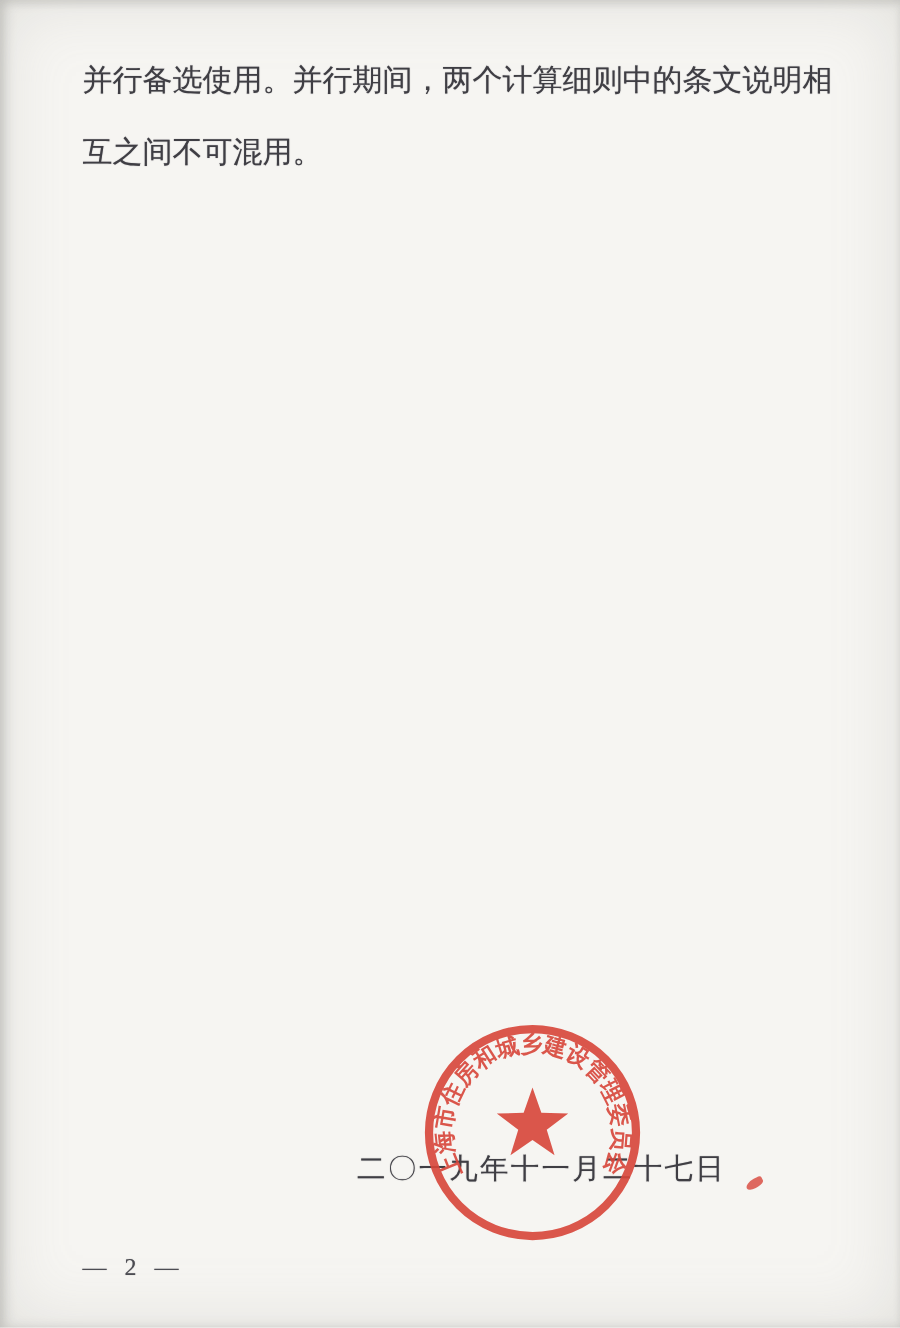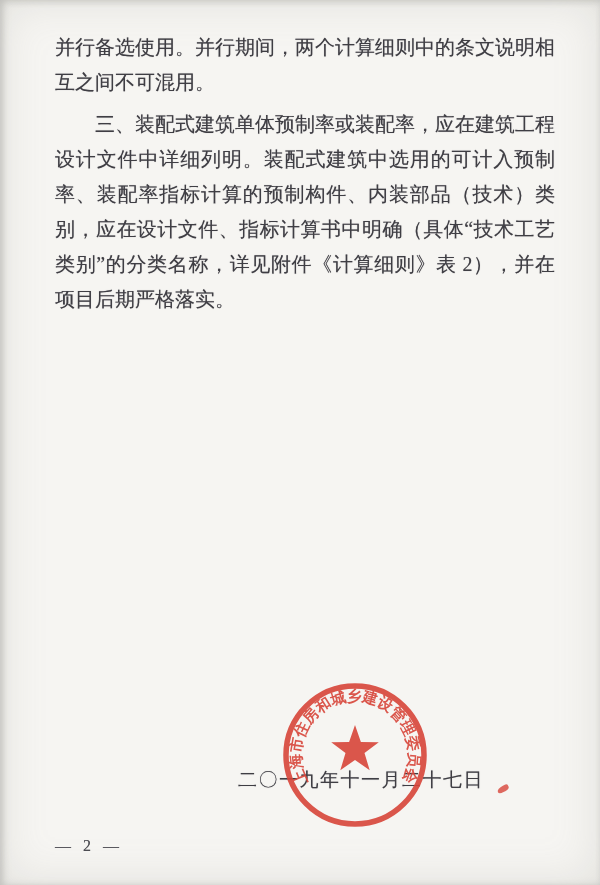--- a/index.html
+++ b/index.html
@@ -13,21 +13,21 @@
   
   .scan-shade {
     position: absolute; inset: 0; pointer-events: none; z-index: 5;
     box-shadow: inset 0 0 46px rgba(150,148,140,.22),
                 inset 4px 0 7px rgba(140,140,135,.30),
                 inset 0 3px 6px rgba(150,150,145,.18);
   }
   .text-block {
     position: absolute; left: 55px; top: 30px; width: 500px;
     color: var(--ink, #3f3e44);
-    font-size: 20px; line-height: 35px;
+    font-size: 20px; line-height: 48px;
     text-align: justify;
     text-shadow: 0 0 .7px rgba(62,61,68,.55);
   }
   .text-block p { margin: 0 0 7px 0; }
   .text-block p.indent { text-indent: 2em; }
   .attachment { margin-top: 40px !important; text-indent: 2em; }
 
   .issue-date {
     position: absolute; left: 238px; top: 768px; z-index: 1;
     color: var(--ink, #3f3e44);
@@ -58,21 +58,20 @@
     text-shadow: 0 0 .6px rgba(70,70,75,.5);
   }
 </style>
 </head>
 <body>
 
 <div class="scan-page">
 
   <div class="text-block">
     <p>并行备选使用。并行期间，两个计算细则中的条文说明相互之间不可混用。</p>
-    <p class="indent">三、装配式建筑单体预制率或装配率，应在建筑工程设计文件中详细列明。装配式建筑中选用的可计入预制率、装配率指标计算的预制构件、内装部品（技术）类别，应在设计文件、指标计算书中明确（具体“技术工艺类别”的分类名称，详见附件《计算细则》表 2），并在项目后期严格落实。</p>
   </div>
 
   <div class="issue-date">二〇一九年十一月二十七日</div>
 
   <svg class="seal" viewBox="0 0 160 160" xmlns="http://www.w3.org/2000/svg">
     <defs>
       <path id="sealArc" d="M 33.2 107 A 54 54 0 1 1 126.8 107" fill="none"></path>
     </defs>
     <circle class="ring" cx="80" cy="80" r="69"></circle>
     <polygon class="star" points="80,50 85.9,66.9 103.8,67.3 89.5,78.1 94.7,95.2 80,85 65.3,95.2 70.5,78.1 56.2,67.3 74.1,66.9"></polygon>

